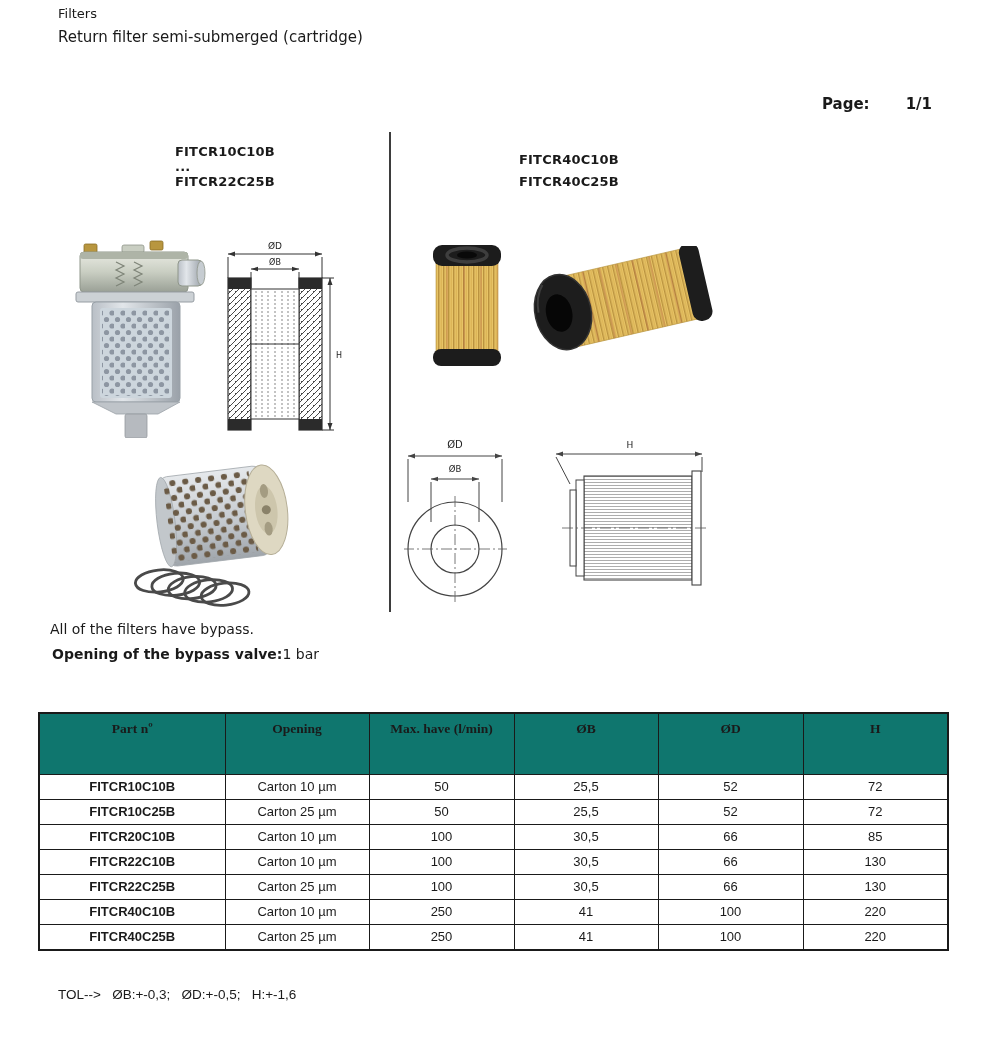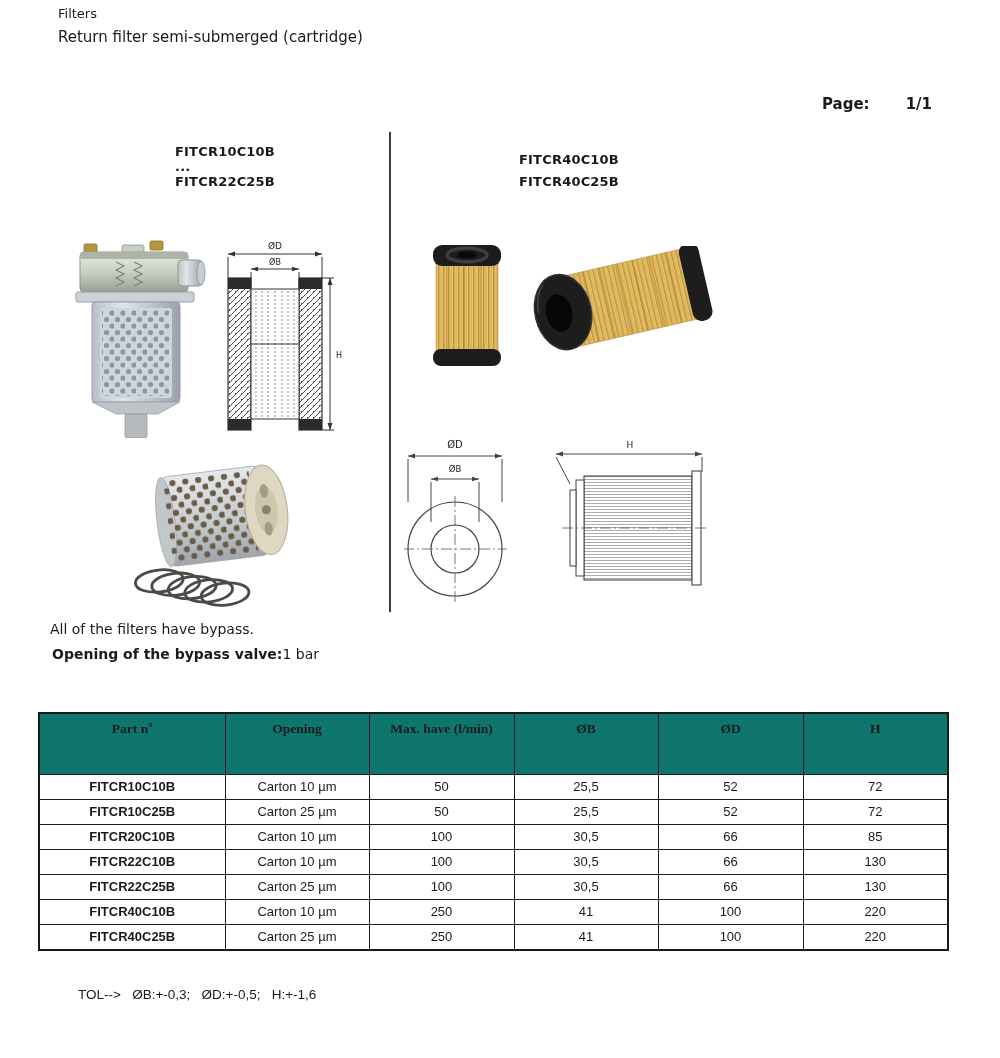--- a/index.html
+++ b/index.html
@@ -18,21 +18,21 @@
   .note-line2 .lbl{font-weight:bold;}
   .note-line2 .val{font-weight:normal;margin-left:0;}
   table.spec{position:absolute;left:38px;top:712px;width:909px;border-collapse:collapse;
              table-layout:fixed;border:2px solid #1a1a1a;}
   table.spec th{background:#0f766e;border:1px solid #1a1a1a;vertical-align:top;
                 padding-top:7px;height:61px;font-size:13.5px;box-sizing:border-box;
                 font-family:Liberation Serif, serif;}
   table.spec td{border:1px solid #1a1a1a;height:24px;text-align:center;font-size:13px;
                 padding:0;font-family:"Liberation Sans",sans-serif;}
   table.spec td.part{font-weight:bold;}
-  .tol{left:58px;top:987px;font-size:13.5px;white-space:pre;font-family:"Liberation Sans",sans-serif;margin-left:20px;}
+  .tol{left:58px;top:987px;font-size:13.5px;white-space:pre;font-family:"Liberation Sans",sans-serif;}
   svg text{font-family:"DejaVu Sans",sans-serif;fill:#222;}
 </style>
 </head>
 <body>
 
 <div class="page">
 
   <svg width="0" height="0" style="position:absolute" aria-hidden="true">
     <defs>
       <pattern id="pleats" width="5" height="6" patternUnits="userSpaceOnUse">

